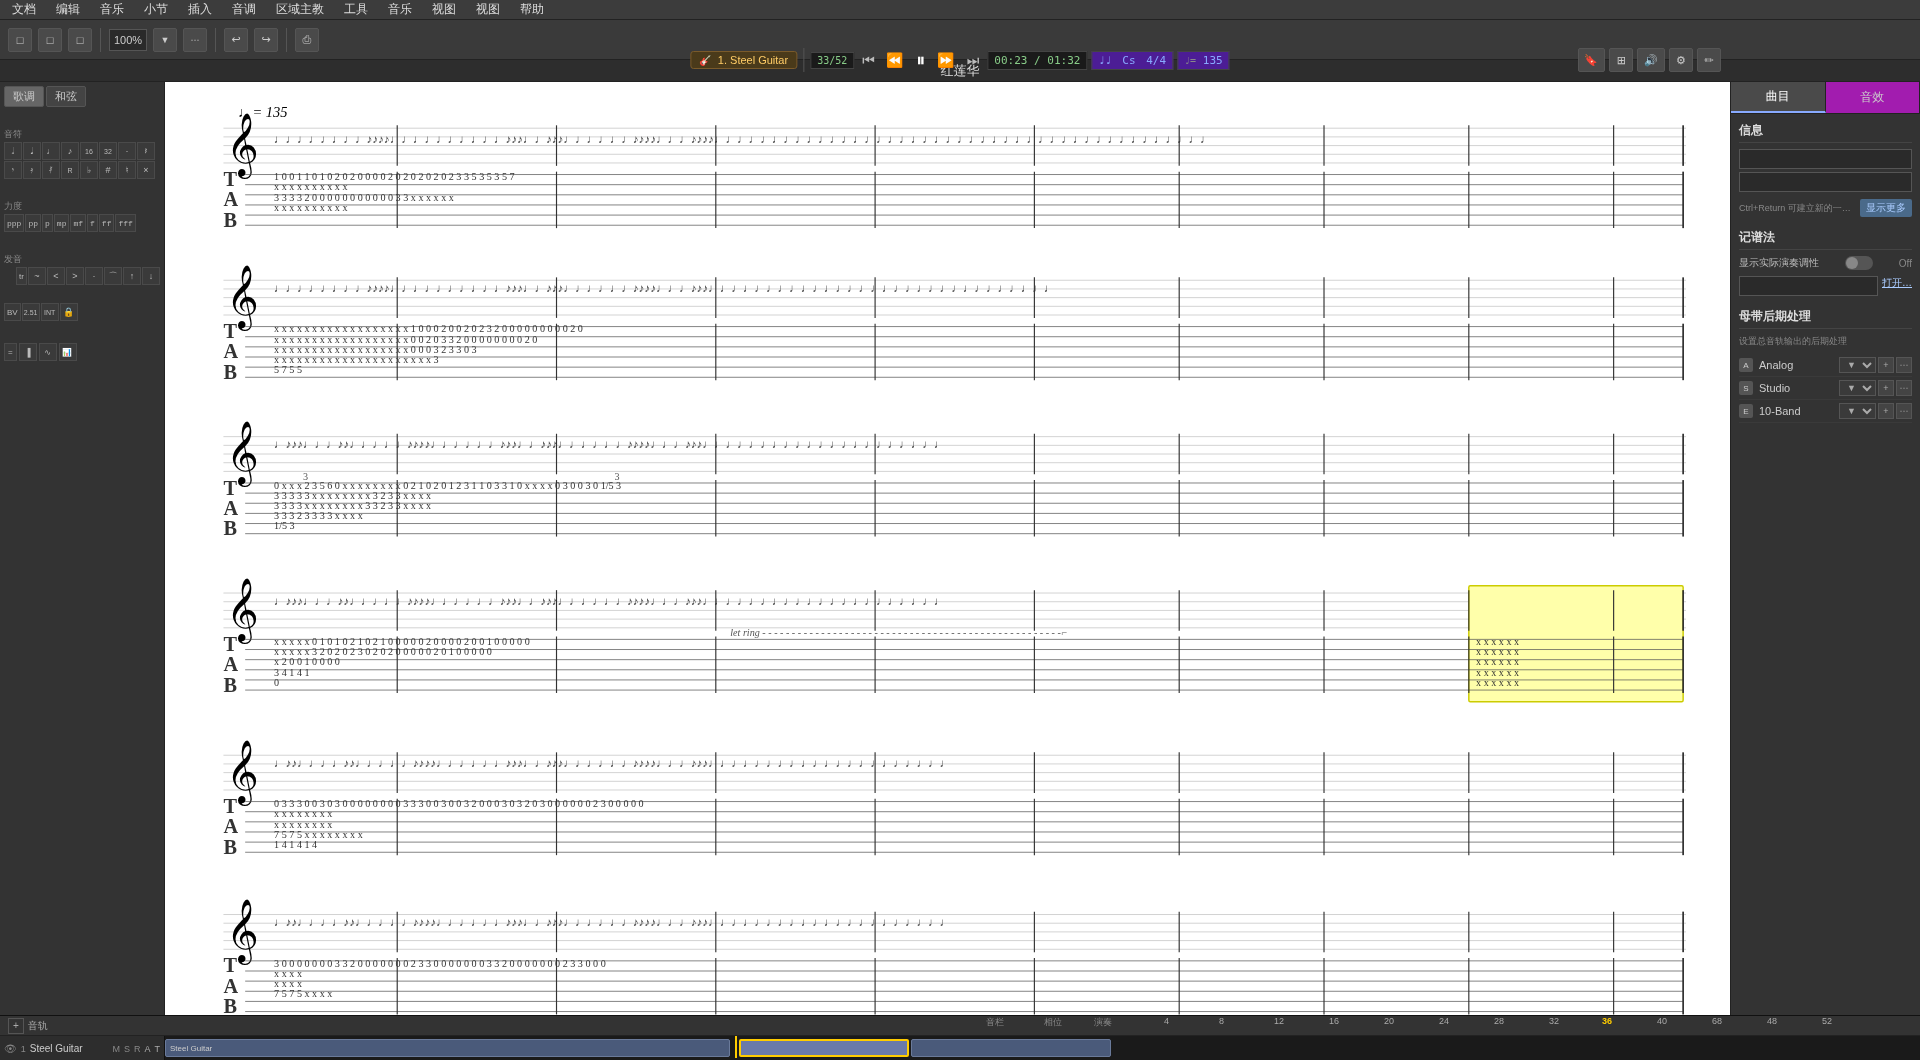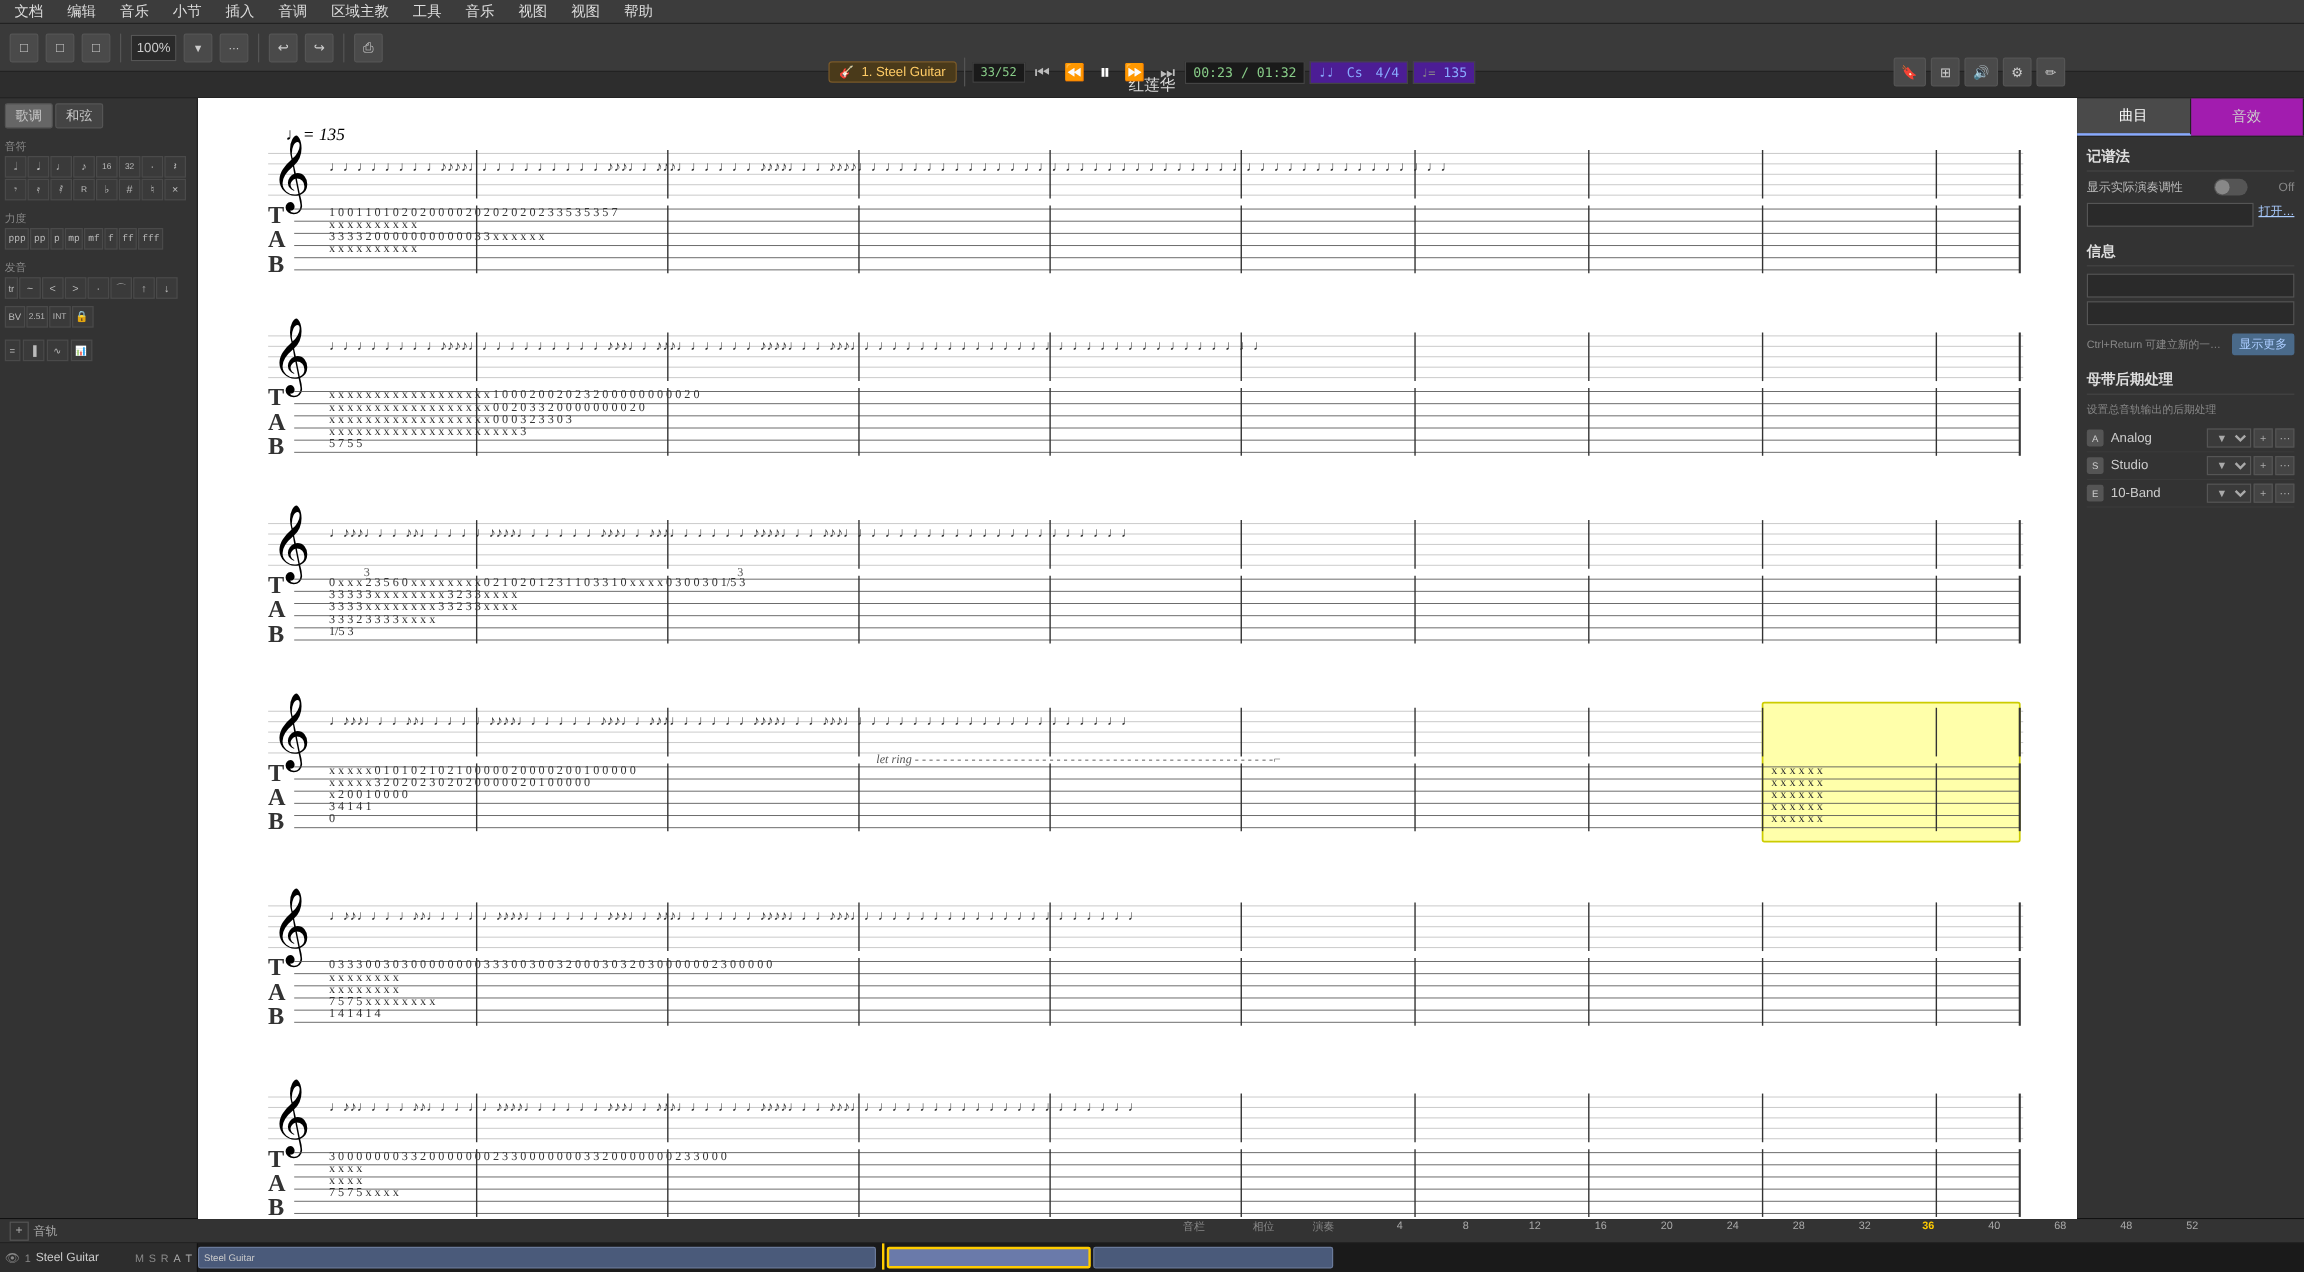--- a/index.html
+++ b/index.html
@@ -110,21 +110,21 @@
 
     
     #left-palette {
       width: 165px;
       background: #333;
       border-right: 1px solid #222;
       overflow: hidden;
       flex-shrink: 0;
       display: flex;
       flex-direction: column;
-      gap: 2px;
+      gap: 14px;
       padding: 4px;
     }
     .palette-tabs {
       display: flex;
       gap: 2px;
       margin-bottom: 4px;
     }
     .palette-tab {
       background: #444;
       border: 1px solid #555;
@@ -512,21 +512,21 @@
         <div class="palette-item" style="font-size:8px;width:auto;padding:0 2px;">mp</div>
         <div class="palette-item" style="font-size:8px;width:auto;padding:0 2px;">mf</div>
         <div class="palette-item" style="font-size:8px;width:auto;padding:0 2px;">f</div>
         <div class="palette-item" style="font-size:8px;width:auto;padding:0 2px;">ff</div>
         <div class="palette-item" style="font-size:8px;width:auto;padding:0 2px;">fff</div>
       </div>
     </div>
 
     <div style="margin-top:4px;">
       <div class="palette-section">发音</div>
-      <div style="display:flex; flex-wrap:wrap; gap:1px;">
+      <div style="display:flex; flex-wrap:wrap; gap:1px;justify-content:flex-end;">
         <div class="palette-item" style="font-size:8px;width:auto;padding:0 2px;">tr</div>
         <div class="palette-item">~</div>
         <div class="palette-item">&lt;</div>
         <div class="palette-item">&gt;</div>
         <div class="palette-item">·</div>
         <div class="palette-item">⌒</div>
         <div class="palette-item">↑</div>
         <div class="palette-item">↓</div>
       </div>
     </div>
@@ -892,39 +892,39 @@
 
   <div id="right-panel">
     <div class="right-panel-tabs">
       <button class="right-panel-tab active">曲目</button>
       <button class="right-panel-tab">音效</button>
     </div>
 
     <div class="right-panel-content">
 
       <div class="info-section">
+        <div class="section-title">信息</div>
+        <input class="info-input" value="" style="margin-bottom: 3px;">
+        <input class="info-input" value="" style="margin-bottom: 3px;">
+        <div style="display:flex; justify-content:space-between; align-items:center; margin-top:4px;">
+          <span style="font-size:9px; color:#888;">Ctrl+Return 可建立新的一…</span>
+          <button class="show-more-btn">显示更多</button>
+        </div>
+      </div>
+
+      <div class="info-section">
         <div class="section-title">记谱法</div>
         <div class="notation-row">
           <span style="font-size:10px; color:#bbb;">显示实际演奏调性</span>
           <div class="toggle-circle off"></div>
           <span style="font-size:10px; color:#888;">Off</span>
         </div>
         <div style="display:flex; gap:4px; margin-top:4px;">
           <input class="info-input" value="" style="flex: 1 1 0%;">
           <span class="open-link">打开…</span>
-        </div>
-      </div>
-
-      <div class="info-section">
-        <div class="section-title">信息</div>
-        <input class="info-input" value="" style="margin-bottom: 3px;">
-        <input class="info-input" value="" style="margin-bottom: 3px;">
-        <div style="display:flex; justify-content:space-between; align-items:center; margin-top:4px;">
-          <span style="font-size:9px; color:#888;">Ctrl+Return 可建立新的一…</span>
-          <button class="show-more-btn">显示更多</button>
         </div>
       </div>
 
       <div class="info-section">
         <div class="section-title">母带后期处理</div>
         <div style="font-size:9px; color:#888; margin-bottom:6px;">设置总音轨输出的后期处理</div>
 
         <div class="mastering-item">
           <div class="mastering-icon">A</div>
           <span class="mastering-name">Analog</span>

